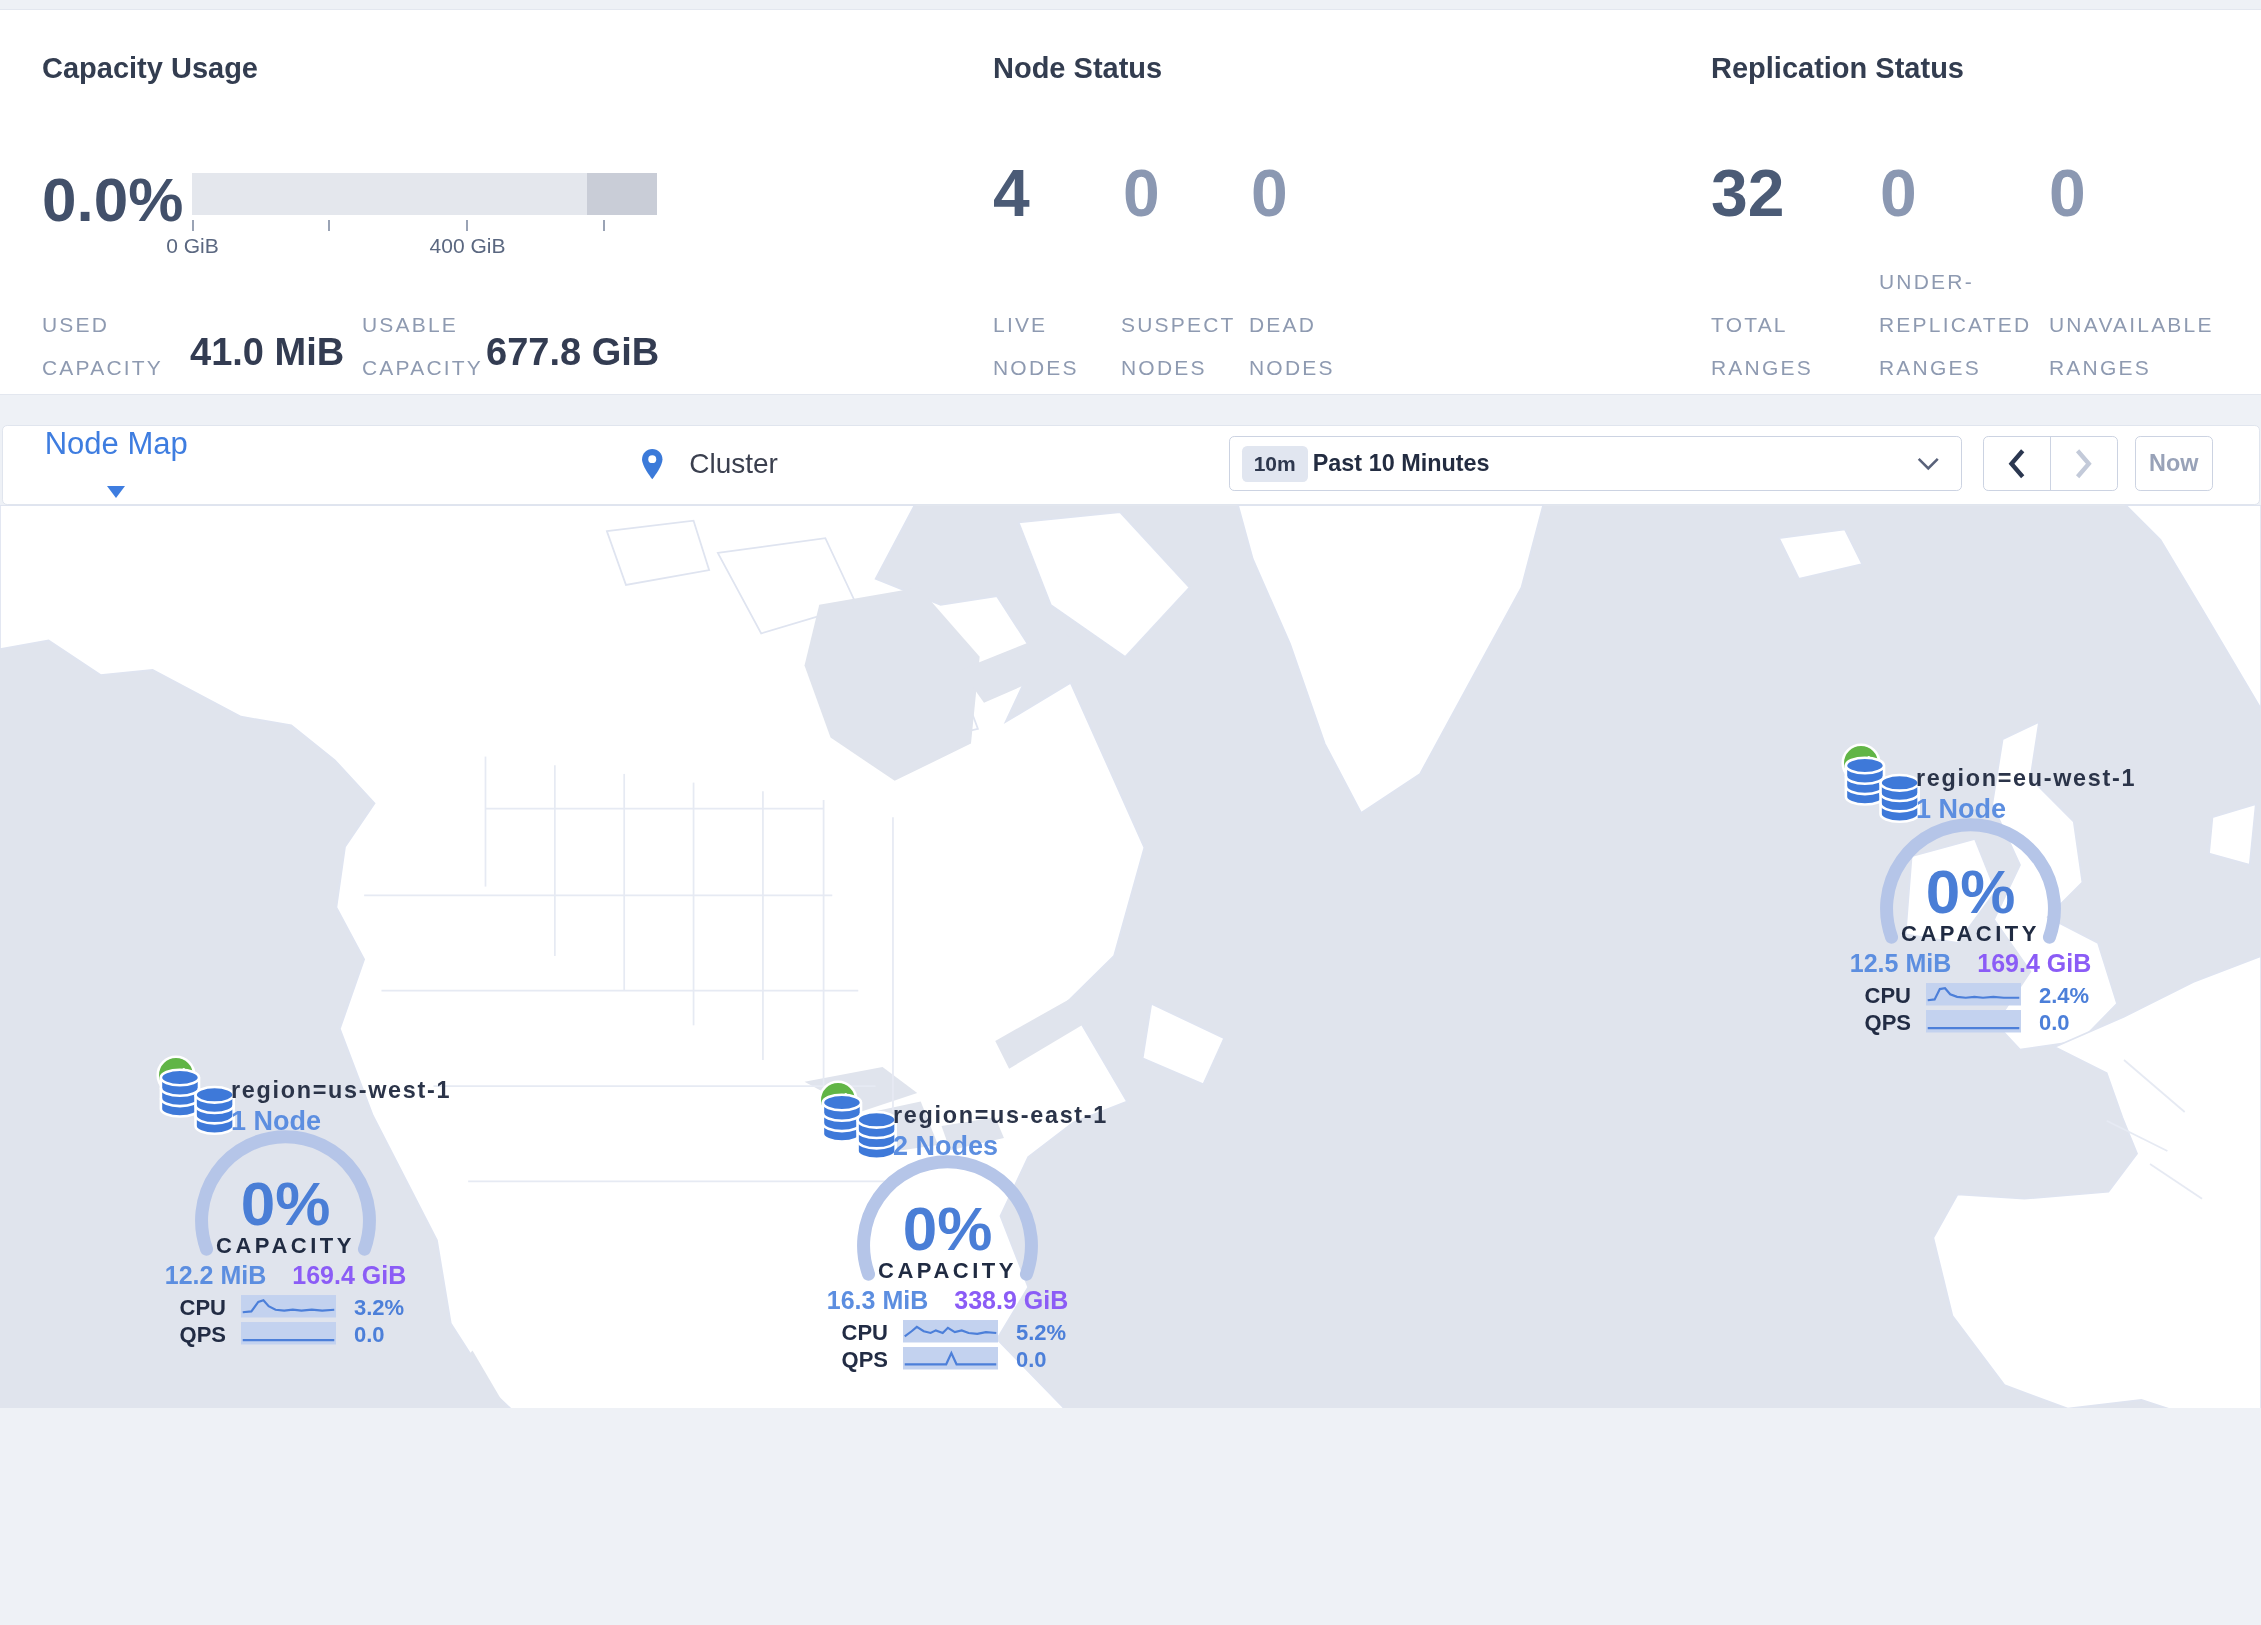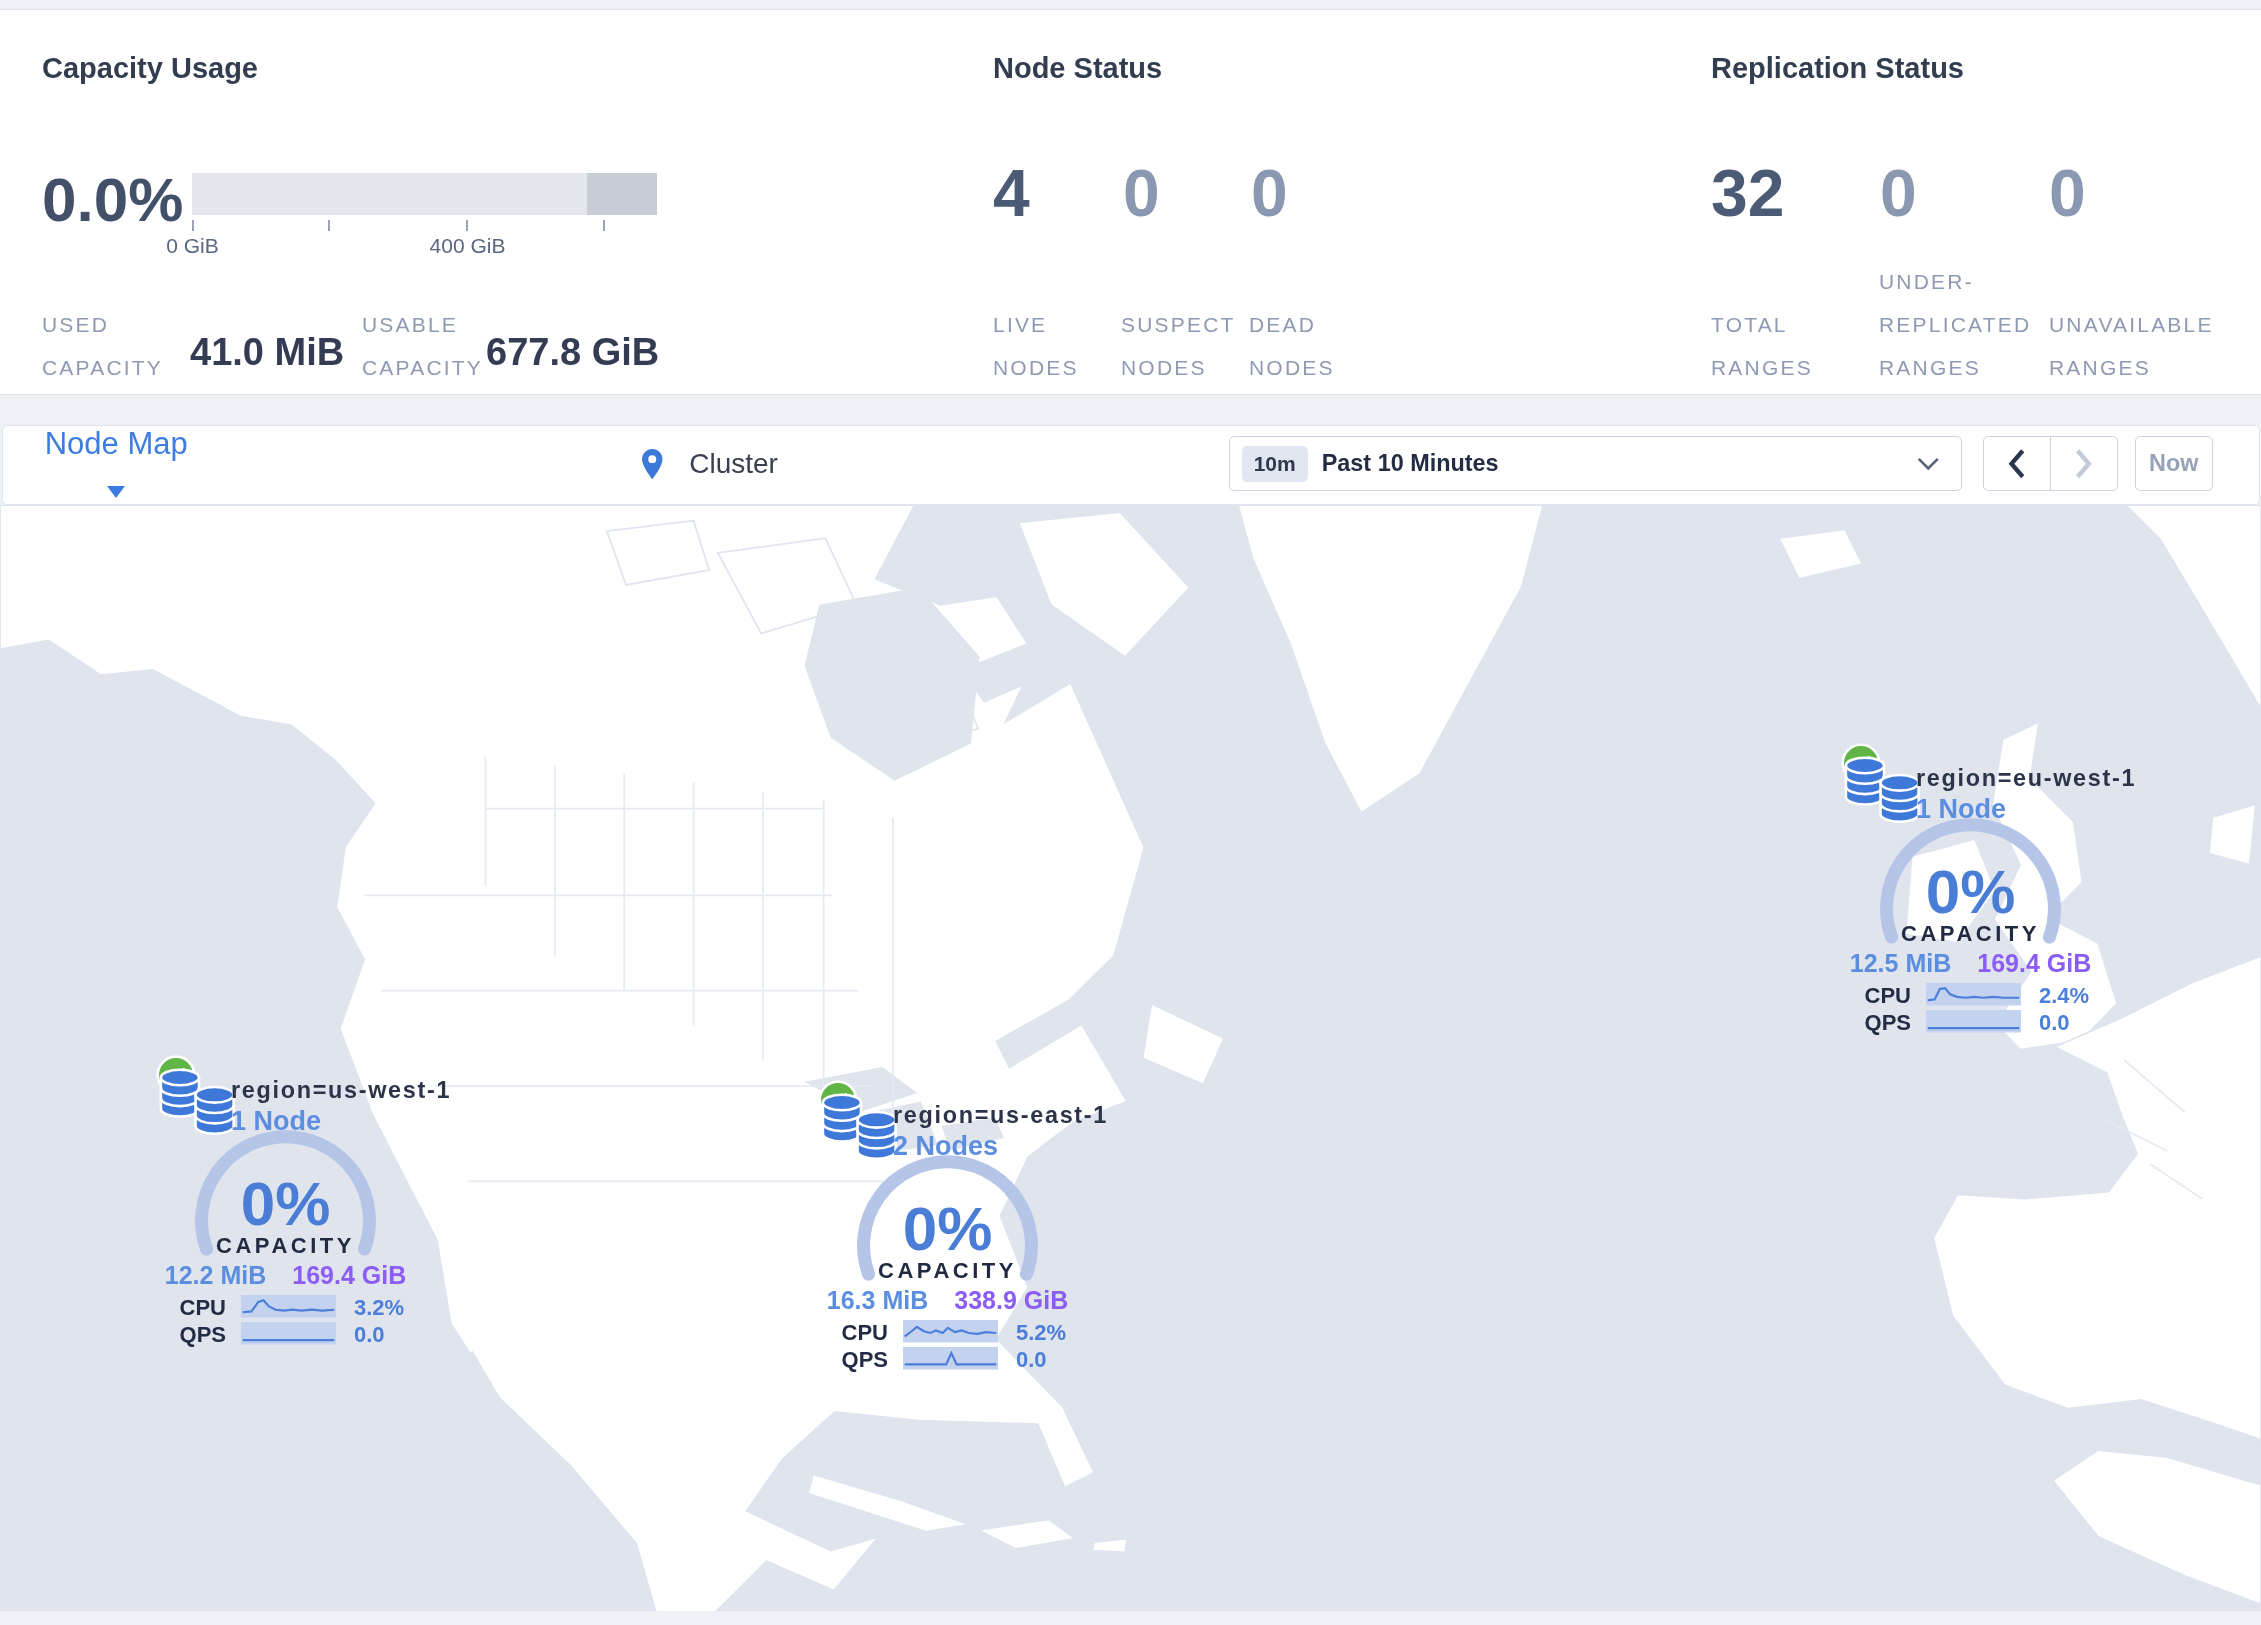--- a/index.html
+++ b/index.html
@@ -1,18 +1,18 @@
 <!DOCTYPE html>
 <html style="font-size:14px"><head>
 <meta charset="utf-8">
 <style>
   * { margin:0; padding:0; box-sizing:border-box; }
   html,body { background:#eef1f6; }
   .page {
-    position:relative; width:2261px; height:1611px;
+    position:relative; width:2261px; height:1408px;
     font-family:"Liberation Sans", sans-serif; overflow:hidden; background:#eef1f6;
   }
   
   .stats-card {
     position:absolute; left:0; top:8.7px; width:2261px; height:386px;
     background:#ffffff; border-top:1.7px solid #e3e7ef; border-bottom:1.7px solid #e3e7ef;
   }
   .sec-title { position:absolute; top:42px; font-size:29px; font-weight:700; color:#333d50; }
   .big-num   { position:absolute; top:149px; font-size:66px; font-weight:700; color:#8b98b2; line-height:69px; }
   .big-num.primary { color:#4b5b76; }
@@ -35,21 +35,21 @@
   .caret-down { width:0; height:0; border-left:9.5px solid transparent; border-right:9.5px solid transparent; border-top:12px solid #3e7de0; }
   .crumb { position:absolute; left:638px; top:0; height:76px; display:flex; align-items:center; gap:26px; }
   .crumb .crumb-label { font-size:28px; color:#3a3f4e; }
   .time-select {
     position:absolute; left:1226px; top:10.4px; width:733px; height:55px;
     border:1.7px solid #ccd3e2; border-radius:5.2px; background:#fff;
     display:flex; align-items:center; cursor:pointer;
   }
   .time-badge { margin-left:12px; padding:6px 12px; background:#e1e6f0; border-radius:5.2px;
                 font-size:21px; font-weight:700; color:#2e384e; }
-  .time-label { margin-left:14px; font-size:23.4px; font-weight:700; color:#232c41; flex:1; }
+  .time-label { margin-left:5px; font-size:23.4px; font-weight:700; color:#232c41; flex:1; }
   .time-chevron { margin-right:21px; }
   .pager { position:absolute; left:1980px; top:10.4px; width:135px; height:55px;
            border:1.7px solid #ccd3e2; border-radius:5.2px; background:#fff; display:flex; }
   .pager .pg { flex:1; display:flex; align-items:center; justify-content:center; cursor:pointer; }
   .pager .pg + .pg { border-left:1.7px solid #ccd3e2; }
   .now-btn { position:absolute; left:2132px; top:10.4px; width:78px; height:55px;
              border:1.7px solid #ccd3e2; border-radius:5.2px; background:#fff;
              font-size:23.4px; font-weight:700; color:#98a2b8;
              display:flex; align-items:center; justify-content:center; cursor:pointer;text-align:center; }
   

